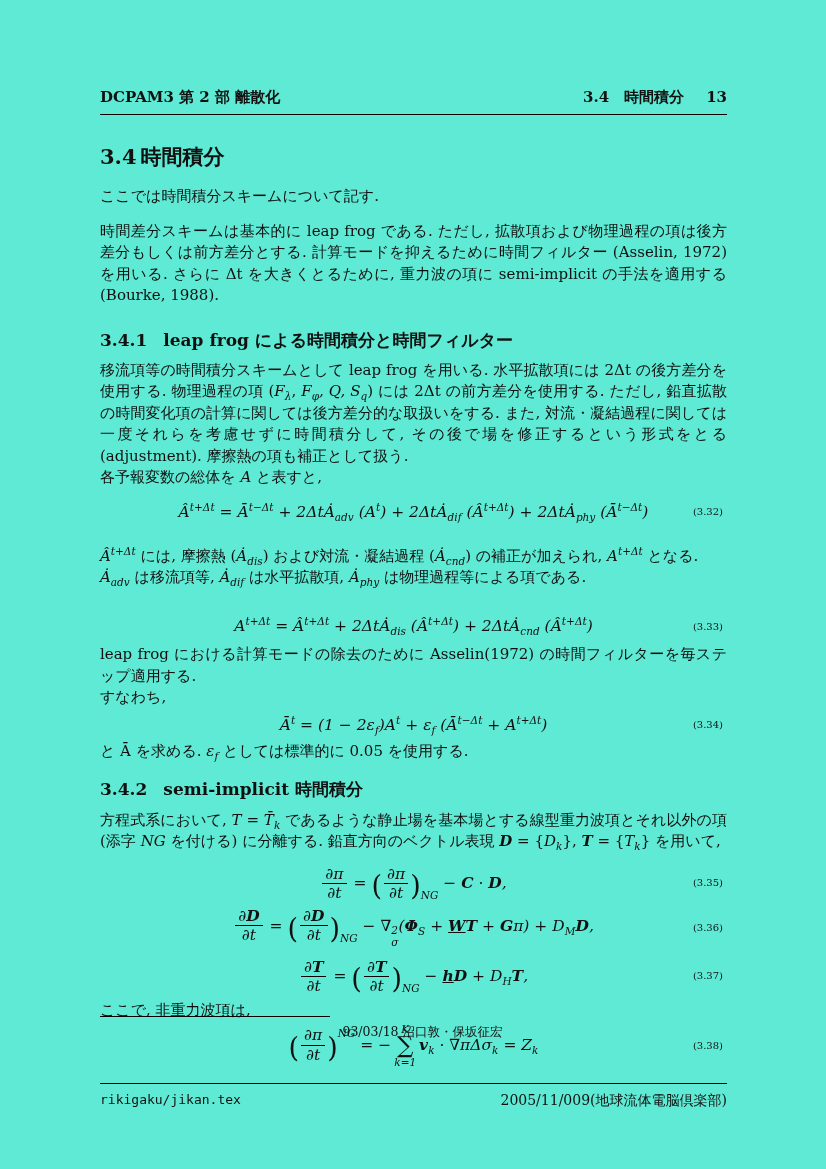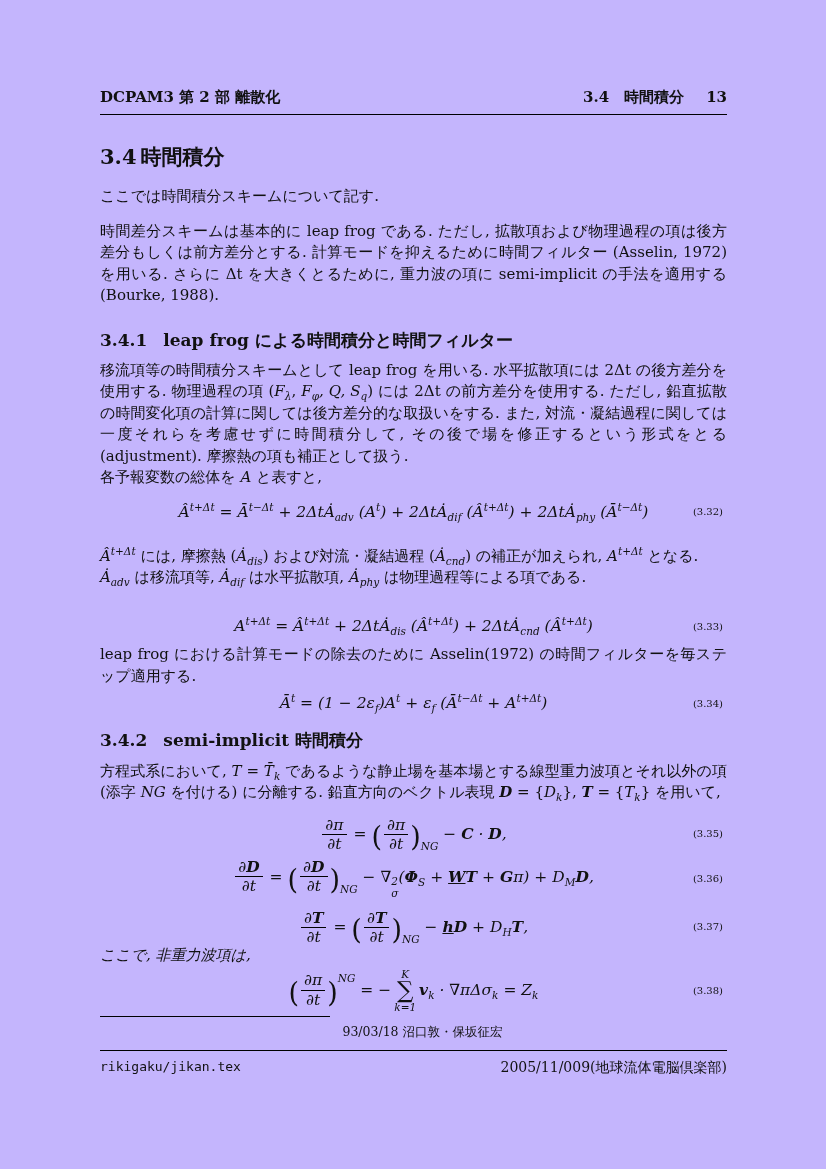--- a/index.html
+++ b/index.html
@@ -1,16 +1,16 @@
 <!DOCTYPE html>
 <html><head>
 <meta charset="utf-8">
 <style>
   html,body{margin:0;padding:0;background:#fff;}
-  .page{position:relative;width:826px;height:1169px;background:#c4b5fd;color:#111;
+  .page{position:relative;width:826px;height:1169px;background:#5eead4;color:#111;
         font-family:"DejaVu Serif","Liberation Serif",serif;overflow:hidden;}
   .content{margin:0 99px 0 100px;width:627px;}
 
   
   .header{display:flex;justify-content:space-between;align-items:baseline;
           margin-top:88px;padding-bottom:7px;border-bottom:1.5px solid #000;
           font-weight:bold;font-size:15px;line-height:19px;}
   .hright{display:flex;align-items:baseline;}
   .hright .hsec{margin-right:22px;}
 
@@ -22,21 +22,21 @@
   .s341{margin-top:23px;}
   .s342{margin-top:16px;}
 
   
   p{margin:0;font-size:15px;line-height:21.5px;text-align:justify;}
   .p-intro{margin-top:17px;}
   .p-scheme{margin-top:13px;}
   .p-leap{margin-top:9px;}
   .p-asselin{margin-top:4px;}
   .p-semi{margin-top:10px;}
-  .p-nongrav{margin-top:0;font-style:italic;}
+  .p-nongrav{margin-top:6px;}
   i{font-style:italic;}
   sup,sub{font-size:10.5px;line-height:0;font-style:italic;}
 
   
   .eqrow{position:relative;text-align:center;font-size:15.5px;line-height:1.25;}
   .eq32{margin:14px 0 24px;text-align:center;}
   .eq33{margin:28px 0 8px;}
   .eq34{margin:7px 0 6px;}
   .eq35{margin:13px 0 0;}
   .eq36{margin:7px 0 0;}
@@ -57,21 +57,21 @@
        vertical-align:middle;line-height:1;margin:0 3px;font-style:normal;}
   .sum .lim{font-size:10.5px;font-style:italic;line-height:1.1;}
   .sum .sig{font-size:23px;line-height:0.95;}
   .ss{display:inline-flex;flex-direction:column;align-items:flex-start;
       font-size:10.5px;line-height:1.1;vertical-align:-0.35em;}
 
   
   .footnote{position:absolute;left:100px;top:1016px;width:627px;font-size:12.5px;}
   .fnrule{width:230px;border-top:1px solid #000;margin-bottom:7px;}
   .fntext{padding-left:18px;text-align:center;}
-  .footer{position:absolute;left:100px;top:1050px;width:627px;border-top:1px solid #000;
+  .footer{position:absolute;left:100px;top:1083px;width:627px;border-top:1px solid #000;
           padding-top:8px;display:flex;justify-content:space-between;font-size:14px;}
   .ftleft{font-family:"DejaVu Sans Mono","Liberation Mono",monospace;font-size:13px;}
 </style>
 </head>
 <body>
 
 <div class="page">
   <div class="content">
 
     <div class="header">
@@ -106,26 +106,28 @@
     <p><i>Â</i><sup>t+Δt</sup><span> には, 摩擦熱 (</span><i>Ȧ</i><sub>dis</sub><span>) および対流・凝結過程 (</span><i>Ȧ</i><sub>cnd</sub><span>) の補正が加えられ, </span><i>A</i><sup>t+Δt</sup><span> となる.</span></p>
 
     <p><i>Ȧ</i><sub>adv</sub><span> は移流項等, </span><i>Ȧ</i><sub>dif</sub><span> は水平拡散項, </span><i>Ȧ</i><sub>phy</sub><span> は物理過程等による項である.</span></p>
 
     <div class="eqrow eq33">
       <span class="eqbody"><span>A</span><sup>t+Δt</sup><span> = Â</span><sup>t+Δt</sup><span> + 2ΔtȦ</span><sub>dis</sub><span> (Â</span><sup>t+Δt</sup><span>) + 2ΔtȦ</span><sub>cnd</sub><span> (Â</span><sup>t+Δt</sup><span>)</span></span>
       <span class="eqtag">(3.33)</span>
     </div>
 
     <p class="p-asselin">leap frog における計算モードの除去のために Asselin(1972) の時間フィルターを毎ステップ適用する.</p>
+    <p>すなわち,</p>
 
     <div class="eqrow eq34">
       <span class="eqbody"><span>Ā</span><sup>t</sup><span> = (1 − 2ε</span><sub>f</sub><span>)A</span><sup>t</sup><span> + ε</span><sub>f</sub><span> (Ā</span><sup>t−Δt</sup><span> + A</span><sup>t+Δt</sup><span>)</span></span>
       <span class="eqtag">(3.34)</span>
     </div>
 
+    <p><span>と Ā を求める. </span><i>ε</i><sub>f</sub><span> としては標準的に 0.05 を使用する.</span></p>
 
     <h2 class="s342">
       <span class="num">3.4.2</span><span>semi-implicit 時間積分</span>
     </h2>
 
     <p class="p-semi"><span>方程式系において, </span><i>T</i><span> = </span><i>T̄</i><sub>k</sub><span> であるような静止場を基本場とする線型重力波項とそれ以外の項 (添字 </span><i>NG</i><span> を付ける) に分離する. 鉛直方向のベクトル表現 </span><i class="bi">D</i><span> = {</span><i>D</i><sub>k</sub><span>}, </span><i class="bi">T</i><span> = {</span><i>T</i><sub>k</sub><span>} を用いて,</span></p>
 
     <div class="eqrow eq35">
       <span class="eqbody"><span class="frac"><span class="fn">∂π</span><span class="fd">∂t</span></span><span>  =   </span><span class="bp">(</span><span class="frac"><span class="fn">∂π</span><span class="fd">∂t</span></span><span class="bp">)</span><sub class="pssub">NG</sub><span> − </span><span class="bi">C</span><span> · </span><span class="bi">D</span><span>,</span></span>
       <span class="eqtag">(3.35)</span>

